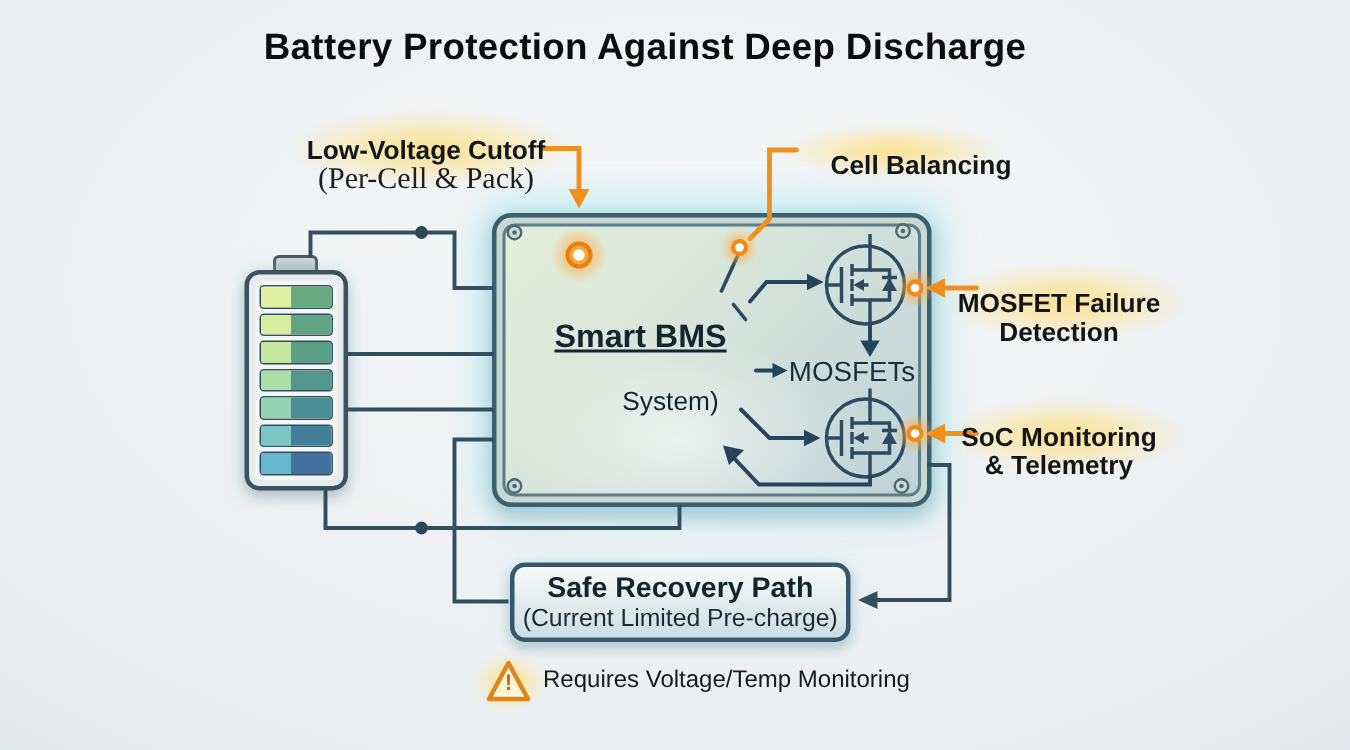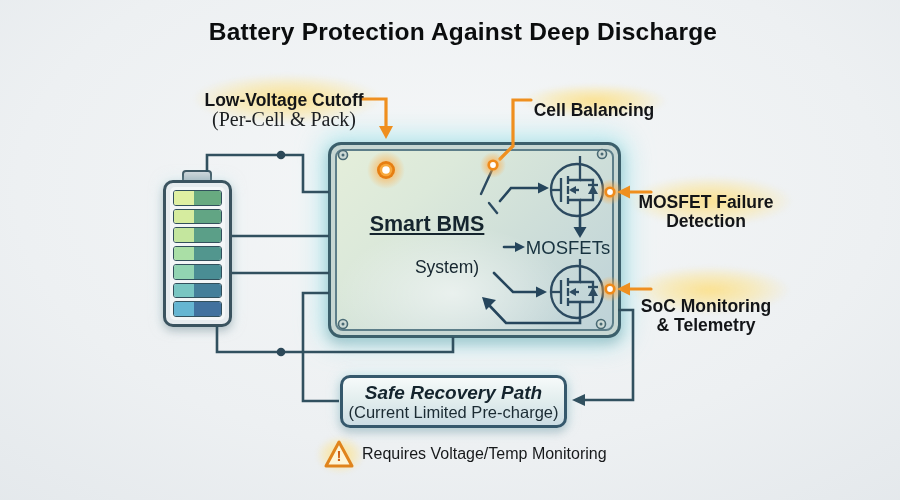--- a/index.html
+++ b/index.html
@@ -5,21 +5,21 @@
   html,body{margin:0;padding:0;background:#cfd4d9;}
   #stage{
     position:relative;width:900px;height:500px;overflow:hidden;
     font-family:"Liberation Sans",sans-serif;color:#111;
     background:radial-gradient(120% 130% at 50% 38%, #f5f7f8 0%, #edf0f2 40%, #e0e5e9 75%, #d5dade 100%);
   }
   .abs{position:absolute;}
   .halo{position:absolute;border-radius:50%;pointer-events:none;
     background:radial-gradient(closest-side, rgba(251,224,140,.95), rgba(251,228,150,.55) 55%, rgba(251,228,150,0) 100%);
     filter:blur(2px);}
-  #title{left:0;top:18px;width:860px;text-align:center;font-size:24.5px;font-weight:700;color:#0b0d0e;letter-spacing:.2px;margin-left:33px;}
+  #title{left:0;top:18px;width:860px;text-align:center;font-size:24.5px;font-weight:700;color:#0b0d0e;letter-spacing:.2px;}
 
   
   .lbl{position:absolute;transform:translateX(-50%);text-align:center;white-space:nowrap;margin-top:11px;}
   .lbl .l1{font-size:17.5px;font-weight:700;color:#131518;line-height:19px;}
   .lbl .l2{font-size:20px;font-weight:400;color:#1c1f22;line-height:19px;font-family:Liberation Serif, serif;}
 
   
   #bms{left:328px;top:142px;width:293px;height:196px;border:3px solid #3b5f6b;border-radius:13px;
     background:#c7d7d3;box-sizing:border-box;
     box-shadow:0 0 24px 7px rgba(150,228,235,.65), 0 5px 12px rgba(40,60,70,.35);}
@@ -42,21 +42,21 @@
     background:#f3f6f7;border-radius:5px;padding:3px;box-sizing:border-box;}
   .cell{flex:1;display:flex;border:1.8px solid #32505c;border-radius:3px;overflow:hidden;box-sizing:border-box;}
   .cell .cl{flex:0 0 42%;}
   .cell .cr{flex:1;}
 
   
   #recovery{left:340px;top:375px;width:227px;height:53px;border:3px solid #35586c;border-radius:10px;box-sizing:border-box;
     background:linear-gradient(180deg,#f6fafa 0%,#e3eeee 45%,#ccdde4 100%);
     box-shadow:0 0 14px rgba(185,232,238,.7), 0 4px 8px rgba(50,70,85,.3);
     display:flex;flex-direction:column;justify-content:center;align-items:center;}
-  #recovery .r1{font-size:19px;font-weight:700;color:#14242d;line-height:21px;font-style:italic;}
+  #recovery .r1{font-size:19px;font-weight:700;color:#14242d;line-height:21px;}
   #recovery .r2{font-size:16.5px;color:#1b2b33;line-height:18px;}
 
   
   #warning-text{left:362px;top:445px;font-size:16px;color:#17191b;}
   #warning-excl{left:339px;top:447px;transform:translateX(-50%);font-size:15px;font-weight:700;color:#cf5f14;}
 
   svg.overlay{position:absolute;left:0;top:0;pointer-events:none;}
 </style>
 </head>
 <body>
@@ -238,28 +238,28 @@
   </svg>
 
   <div class="bms-text" id="bms-title">Smart BMS</div>
   <div class="bms-text" id="bms-sub2">System)</div>
   <div class="bms-text" id="mosfets-lbl">MOSFETs</div>
 
   <div class="lbl" style="left:284px;top:80px;">
     <div class="l1">Low-Voltage Cutoff</div>
     <div class="l2">(Per-Cell &amp; Pack)</div>
   </div>
-  <div class="lbl" style="left:594px;top:90px;">
+  <div class="lbl" style="left:614px;top:90px;">
     <div class="l1">Cell Balancing</div>
   </div>
   <div class="lbl" style="left:706px;top:182px;">
     <div class="l1">MOSFET Failure</div>
     <div class="l1">Detection</div>
   </div>
-  <div class="lbl" style="left:706px;top:286px;">
+  <div class="lbl" style="left:706px;top:271px;">
     <div class="l1">SoC Monitoring</div>
     <div class="l1">&amp; Telemetry</div>
   </div>
 
   <div class="abs" id="warning-excl">!</div>
   <div class="abs" id="warning-text">Requires Voltage/Temp Monitoring</div>
 
 </div>
 
 </body></html>

